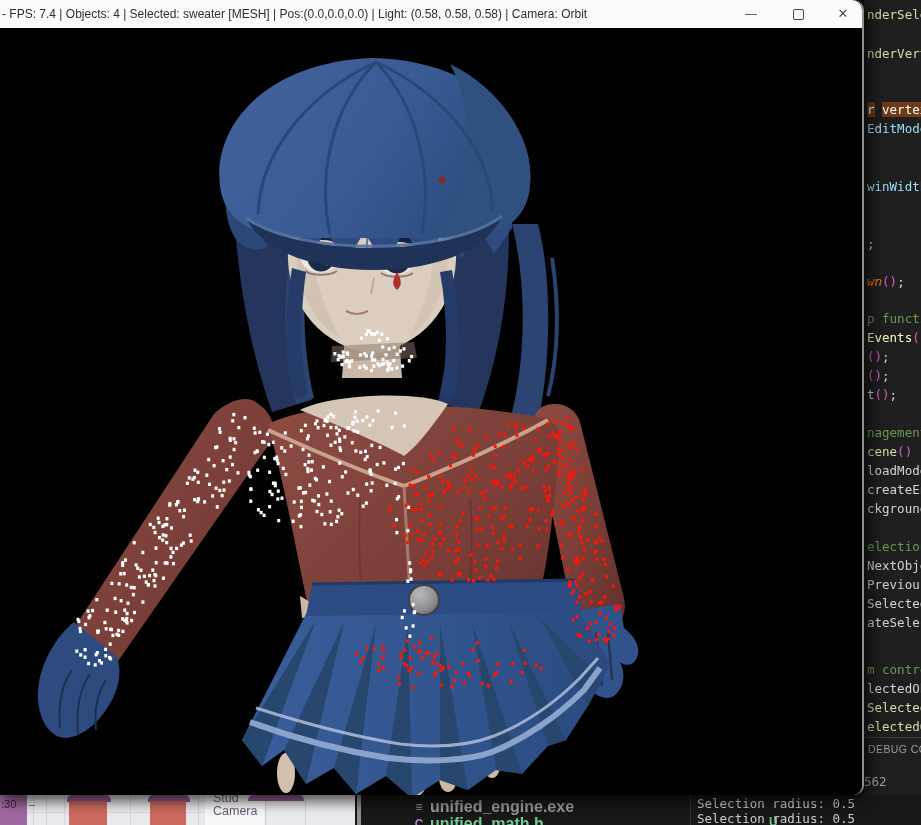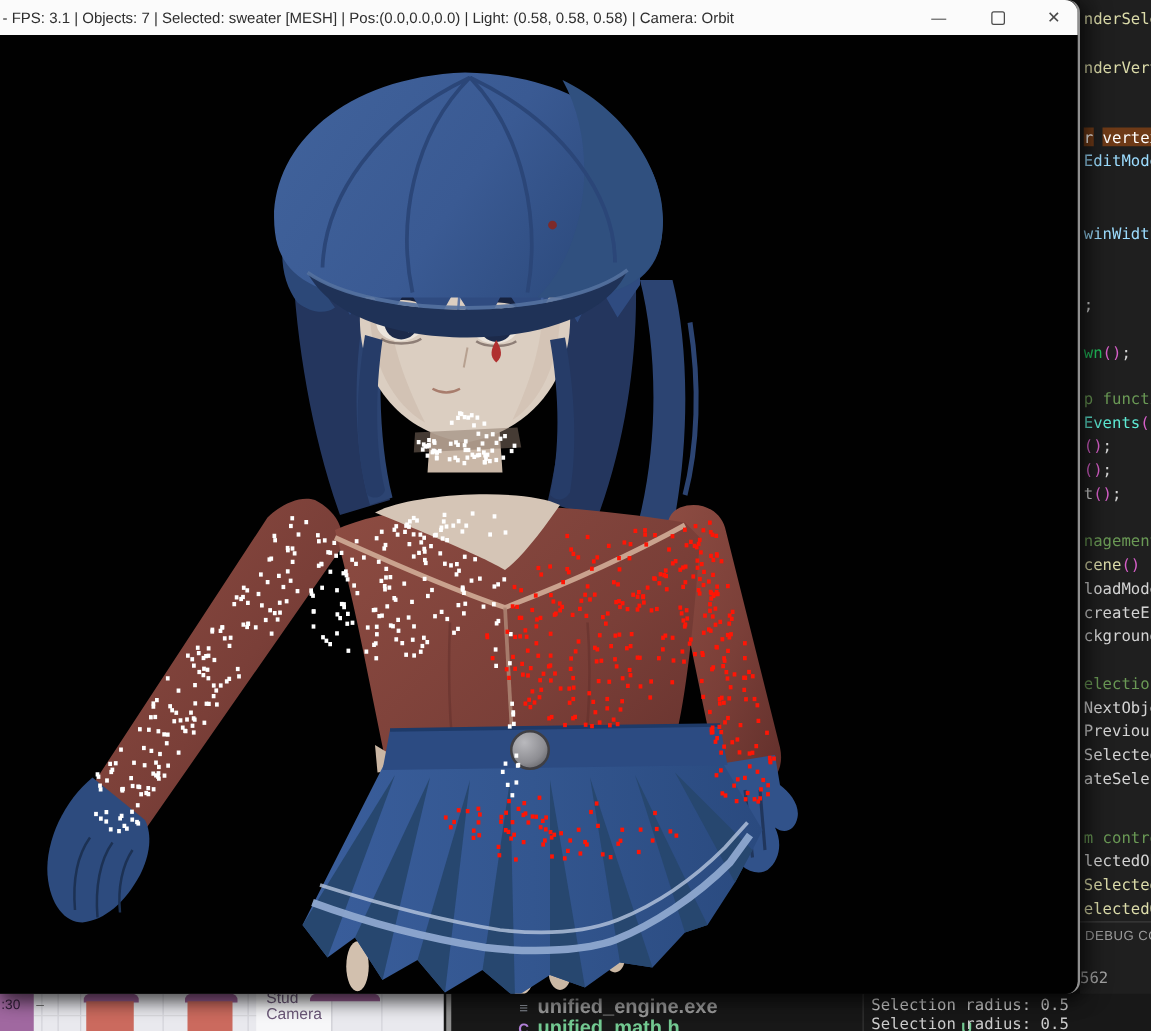--- a/index.html
+++ b/index.html
@@ -60,23 +60,23 @@
 <div class="screen">
 
   <div class="vscode-strip">
     <div id="code-lines">
         <div class="code-line" style="top: 7px;"><span style="color: rgb(220, 220, 170);">nderSele</span></div>
         <div class="code-line" style="top: 46px;"><span style="color: rgb(220, 220, 170);">nderVert</span></div>
         <div class="code-line" style="top: 102px;"><span style="background: rgb(110, 58, 23); color: rgb(255, 255, 255);">r</span><span style="color: rgb(212, 212, 212);"> </span><span style="background: rgb(110, 58, 23); color: rgb(255, 255, 255);">vertex</span></div>
         <div class="code-line" style="top: 121px;"><span style="color: rgb(156, 220, 254);">EditMode</span></div>
         <div class="code-line" style="top: 179px;"><span style="color: rgb(156, 220, 254);">winWidth</span></div>
         <div class="code-line" style="top: 236px;"><span style="color: rgb(212, 212, 212);">;</span></div>
-        <div class="code-line" style="top: 274px;"><span style="color: #22c55e;">wn</span><span style="color: rgb(214, 95, 200);">()</span><span style="color: rgb(212, 212, 212);">;</span></div>
+        <div class="code-line" style="top: 274px;"><span style="color: #f97316; font-style: italic;">wn</span><span style="color: rgb(214, 95, 200);">()</span><span style="color: rgb(212, 212, 212);">;</span></div>
         <div class="code-line" style="top: 311px;"><span style="color: rgb(106, 153, 85);">p functi</span></div>
-        <div class="code-line" style="top: 330px;"><span style="color: #5eead4;">Events</span><span style="color: rgb(214, 95, 200);">()</span></div>
+        <div class="code-line" style="top: 330px;"><span style="color: #fef9c3;">Events</span><span style="color: rgb(214, 95, 200);">()</span></div>
         <div class="code-line" style="top: 349px;"><span style="color: rgb(214, 95, 200);">()</span><span style="color: rgb(212, 212, 212);">;</span></div>
         <div class="code-line" style="top: 368px;"><span style="color: rgb(214, 95, 200);">()</span><span style="color: rgb(212, 212, 212);">;</span></div>
         <div class="code-line" style="top: 387px;"><span style="color: rgb(212, 212, 212);">t</span><span style="color: rgb(214, 95, 200);">()</span><span style="color: rgb(212, 212, 212);">;</span></div>
         <div class="code-line" style="top: 425px;"><span style="color: rgb(106, 153, 85);">nagement</span></div>
         <div class="code-line" style="top: 444px;"><span style="color: rgb(220, 220, 170);">cene</span><span style="color: rgb(214, 95, 200);">()</span><span style="color: rgb(212, 212, 212);"> {</span></div>
         <div class="code-line" style="top: 463px;"><span style="color: rgb(212, 212, 212);">loadMode</span></div>
         <div class="code-line" style="top: 482px;"><span style="color: rgb(212, 212, 212);">createEn</span></div>
         <div class="code-line" style="top: 501px;"><span style="color: rgb(212, 212, 212);">ckground</span></div>
         <div class="code-line" style="top: 539px;"><span style="color: rgb(106, 153, 85);">election</span></div>
         <div class="code-line" style="top: 558px;"><span style="color: rgb(212, 212, 212);">NextObje</span></div>
@@ -127,21 +127,21 @@
     </div>
     <div class="cal-white-card">
       <div class="cal-evt-l1">Stud</div>
       <div class="cal-evt-l2">Camera</div>
     </div>
     <div class="cal-purple-bar"></div>
   </div>
 
   <div class="app-window">
     <div class="title-bar">
-      <div class="window-title">- FPS: 3.1 | Objects: 7 | Selected: sweater [MESH] | Pos:(0.0,0.0,0.0) | Light: (0.58, 0.58, 0.58) | Camera: Orbit</div>
+      <div class="window-title">- FPS: 7.4 | Objects: 4 | Selected: sweater [MESH] | Pos:(0.0,0.0,0.0) | Light: (0.58, 0.58, 0.58) | Camera: Orbit</div>
       <div class="win-btn btn-min">—</div>
       <div class="win-btn btn-max"><span class="max-box"></span></div>
       <div class="win-btn btn-close">✕</div>
     </div>
 
     <div class="viewport">
       <svg id="charsvg" width="862" height="767" viewBox="0 0 862 767">
         <defs>
           <linearGradient id="swg" x1="0" y1="0" x2="1" y2="1">
             <stop offset="0" stop-color="#8d4c42"></stop>

